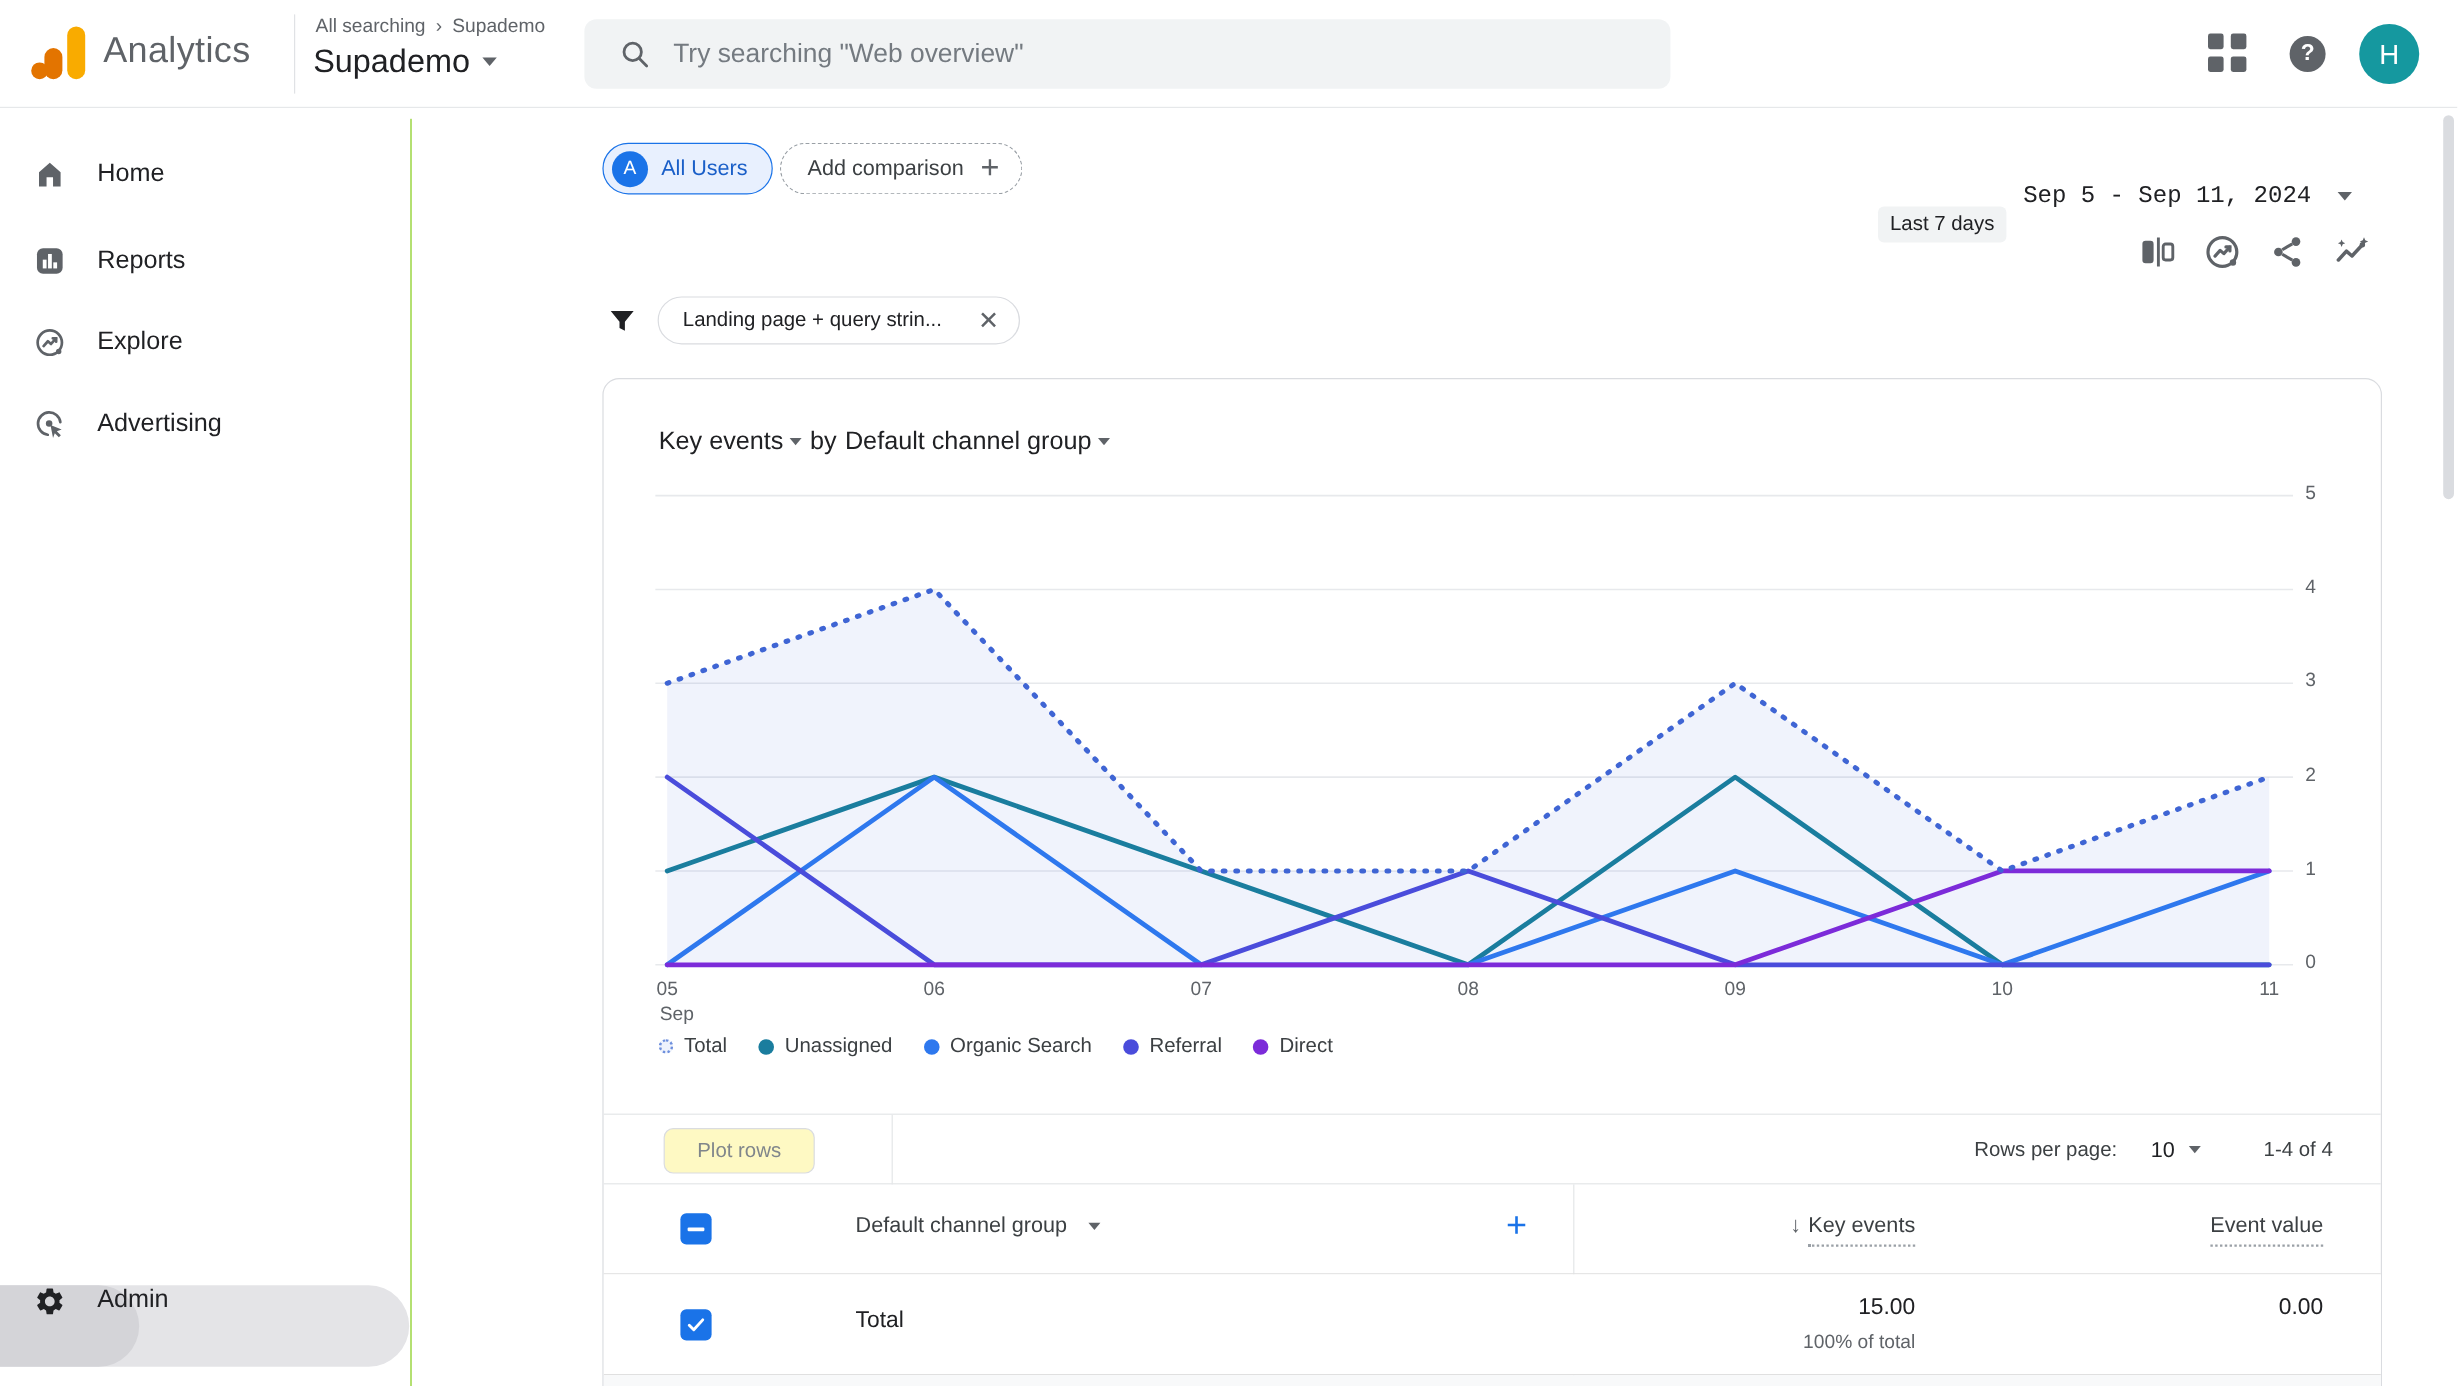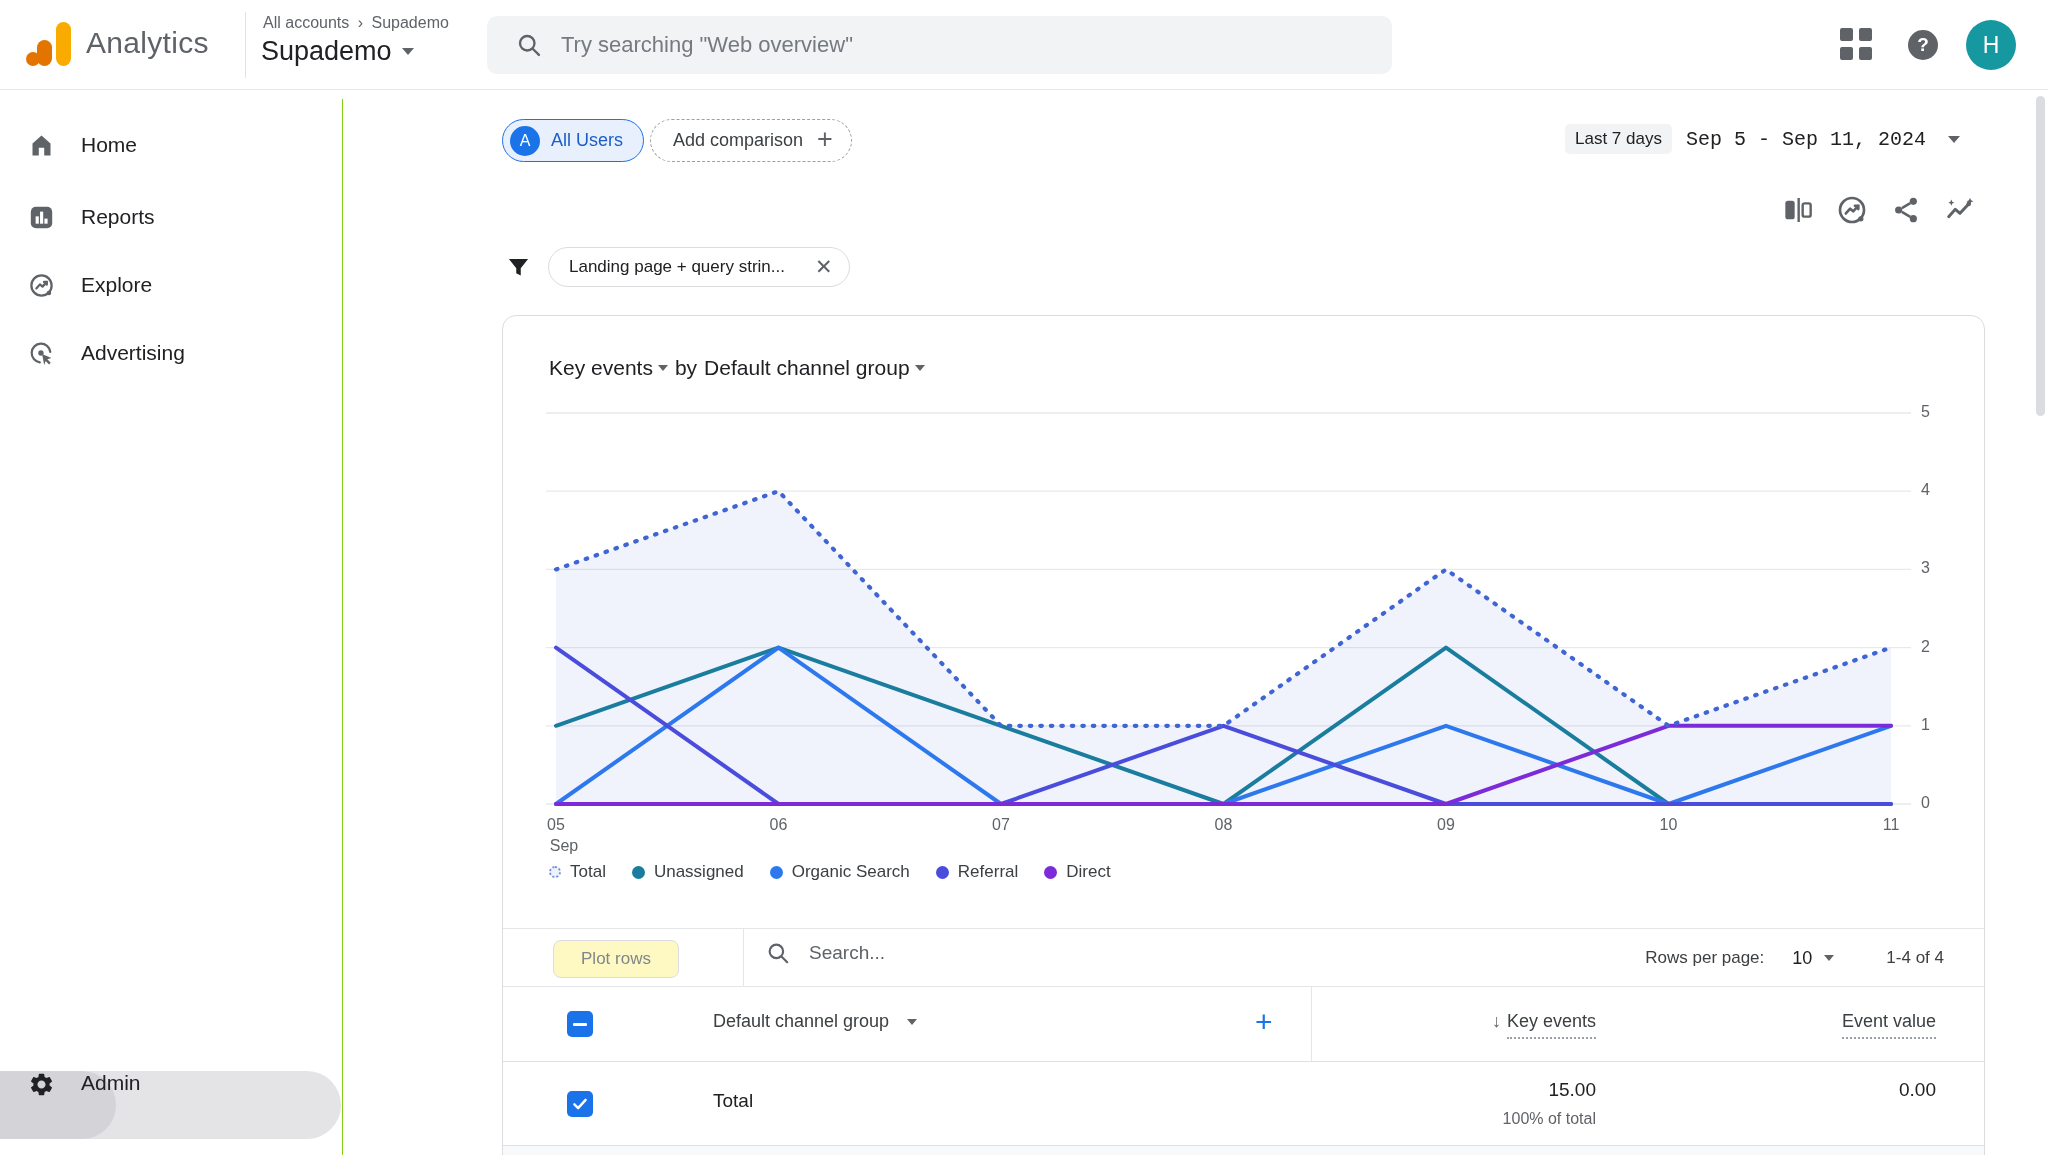--- a/index.html
+++ b/index.html
@@ -37,21 +37,21 @@
   .admin-pill .lbl { font-size:21px; color:#202124; font-weight:500; }
 
   
   .chip-allusers { position:absolute; left:502px; top:119px; height:43px; border:1.5px solid #1a73e8; background:#e8f0fe; border-radius:22px; display:flex; align-items:center; gap:11px; padding:0 20px 0 7px; cursor:pointer; }
   .chip-allusers .badge { width:30px; height:30px; border-radius:50%; background:#1a73e8; color:#fff; font-size:16px; display:flex; align-items:center; justify-content:center; }
   .chip-allusers .lbl { font-size:18px; color:#1a5fc8; }
   .chip-addcomp { position:absolute; left:650px; top:119px; height:43px; border:1.6px dashed #9aa0a6; border-radius:22px; display:flex; align-items:center; gap:14px; padding:0 18px 0 22px; cursor:pointer; }
   .chip-addcomp .lbl { font-size:18px; color:#3c4043; }
   .chip-addcomp .plus { font-size:27px; color:#5f6368; line-height:1; margin-top:-3px; }
   .date-area { position:absolute; right:88px; top:124px; display:flex; align-items:center; gap:14px; cursor:pointer; }
-  .date-preset { background:#f1f3f4; border-radius:5px; padding:5px 10px; font-size:17px; color:#202124; }
+  .date-preset { background:#f1f3f4; border-radius:5px; padding:5px 10px; font-size:17px; color:#202124;margin-top:48px; }
   .date-range { font-size:20px; color:#202124;font-family:Liberation Mono, monospace; }
 
   
   .report-title-row { position:absolute; left:502px; top:191px; display:flex; align-items:center; gap:22px; }
   .report-title { font-size:31px; color:#202124; }
   .check-pill { height:40px; border:1px solid #dadce0; border-radius:20px; display:flex; align-items:center; gap:12px; padding:0 14px; cursor:pointer; }
   .action-icons { position:absolute; left:1782px; top:194px; display:flex; gap:22px; }
   .action-icons .ai { width:32px; height:32px; cursor:pointer; }
 
   .filter-row { position:absolute; left:505px; top:247px; display:flex; align-items:center; gap:16px; }
@@ -111,21 +111,21 @@
 
   <div class="app-header">
     <svg class="ga-logo" viewBox="0 0 56 56">
       <rect x="34" y="6" width="15" height="44" rx="7.5" fill="#f9ab00"></rect>
       <rect x="15" y="24" width="15" height="26" rx="7.5" fill="#e37400"></rect>
       <circle cx="11" cy="43" r="7" fill="#e37400"></circle>
     </svg>
     <div class="ga-product">Analytics</div>
     <div class="hdr-divider"></div>
     <div class="crumb-top">
-      <span>All accounts</span>
+      <span>All searching</span>
       <span class="sep">›</span>
       <span>Supademo</span>
     </div>
     <div class="property-row">
       <span class="property-name">Supademo</span>
       <span class="caret"></span>
     </div>
     <div class="hdr-search">
       <svg width="28" height="28" viewBox="0 0 24 24">
         <circle cx="10.5" cy="10.5" r="6.2" fill="none" stroke="#5f6368" stroke-width="2"></circle>
@@ -307,27 +307,20 @@
         </div>
         <div class="item">
           <span class="dot" style="background: rgb(124, 43, 217);"></span>
           <span class="lbl">Direct</span>
         </div>
       </div>
 
     <div class="tbl-toolbar">
       <button class="plot-rows">Plot rows</button>
       <div class="tb-divider"></div>
-      <div class="tbl-search">
-        <svg width="26" height="26" viewBox="0 0 24 24">
-          <circle cx="10.5" cy="10.5" r="6.2" fill="none" stroke="#5f6368" stroke-width="2"></circle>
-          <line x1="15.2" y1="15.2" x2="20.5" y2="20.5" stroke="#5f6368" stroke-width="2" stroke-linecap="round"></line>
-        </svg>
-        <input type="text" placeholder="Search..." style="">
-      </div>
       <div class="rpp">
         <span class="lbl">Rows per page:</span>
         <span class="val">10</span>
         <span class="caret small"></span>
         <span class="pag">1-4 of 4</span>
       </div>
     </div>
 
     <div class="col-divider"></div>
 

